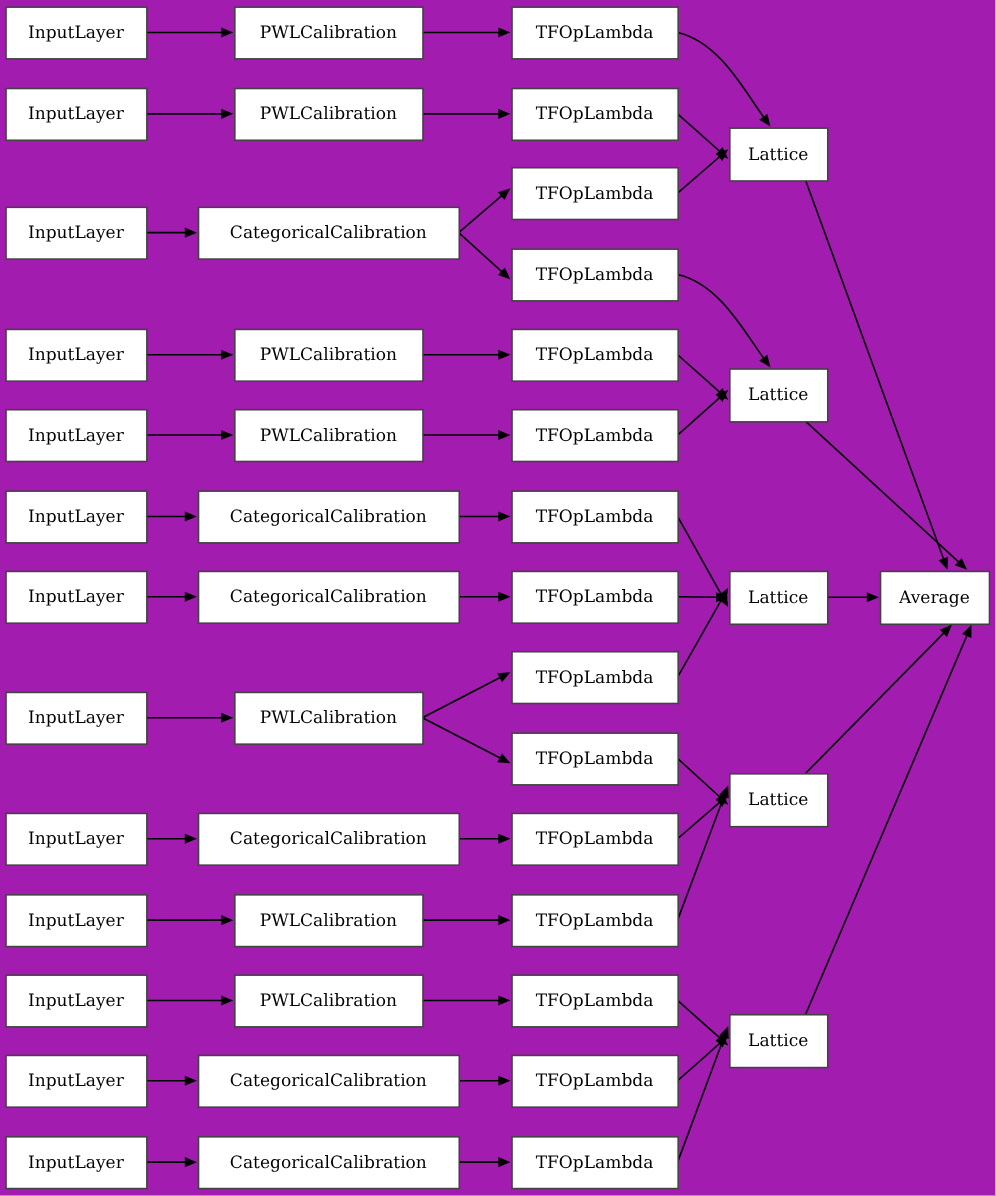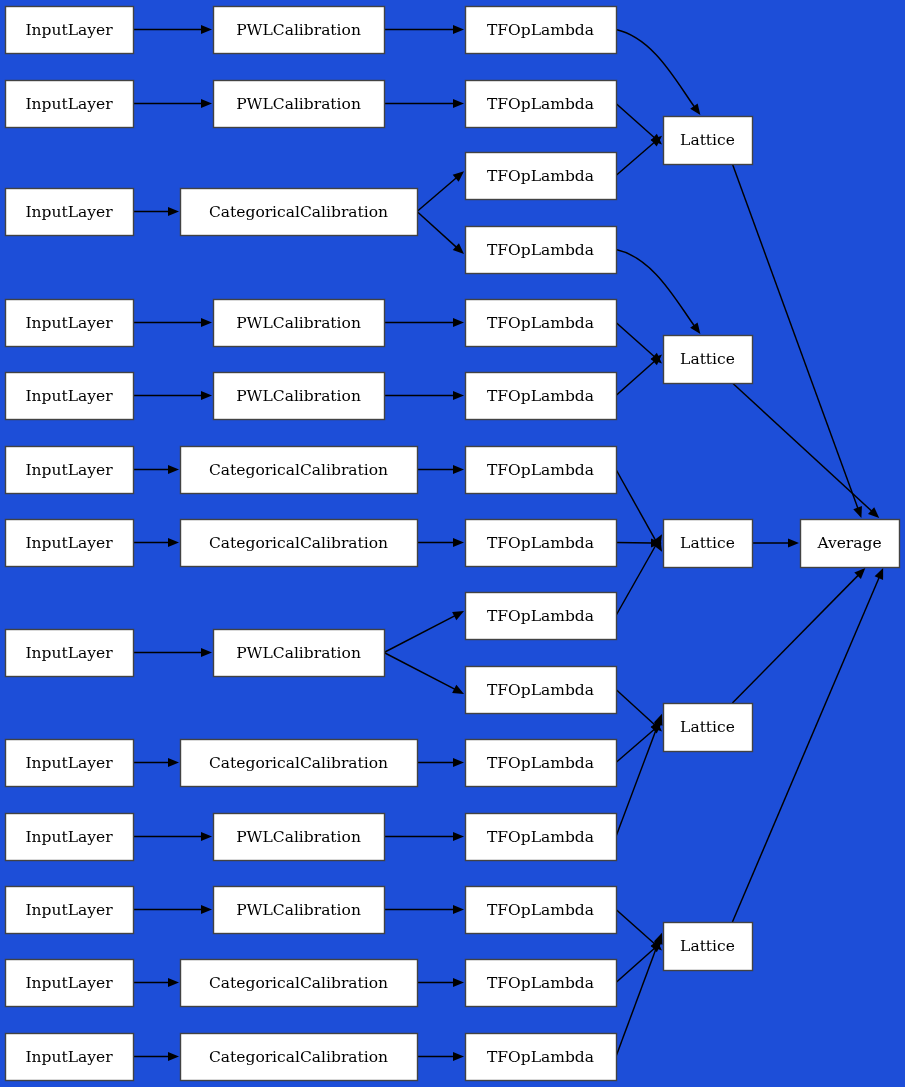--- a/index.html
+++ b/index.html
@@ -4,21 +4,21 @@
 <style>
   html, body {
     margin: 0;
     padding: 0;
     background: #ffffff;
   }
   #graph-root {
     position: relative;
     width: 905px;
     height: 1087px;
-    background: #1d4ed8;
+    background: #a21caf;
     font-family: "DejaVu Serif", "Liberation Serif", serif;
     overflow: hidden;
   }
   svg.graph-canvas {
     position: absolute;
     top: 0;
     left: 0;
     width: 905px;
     height: 1087px;
     display: block;

